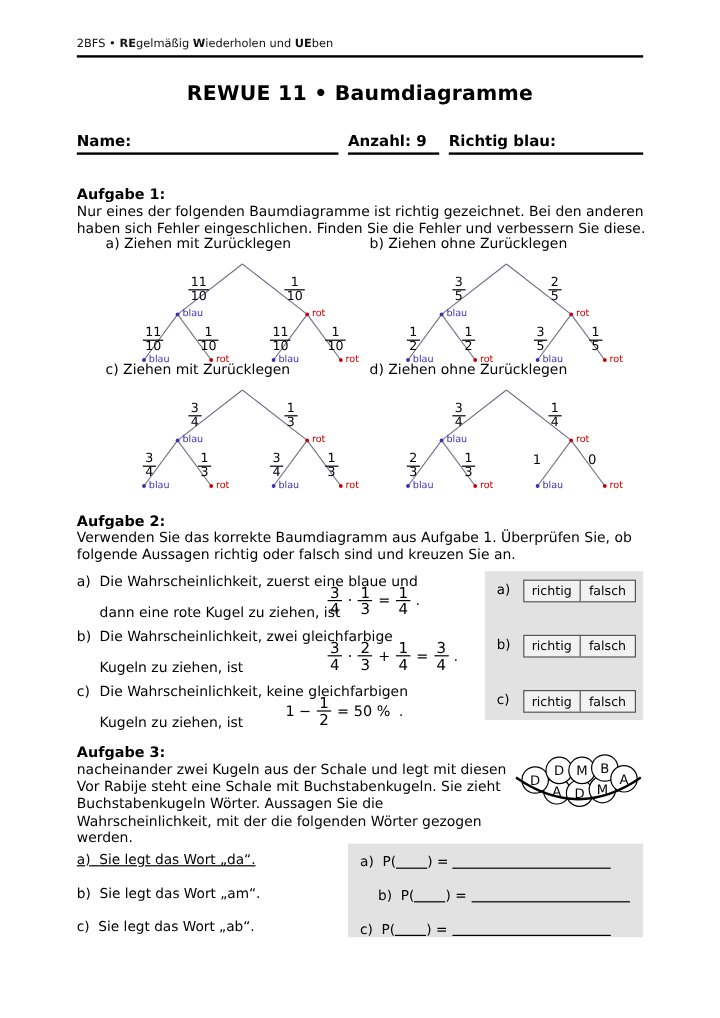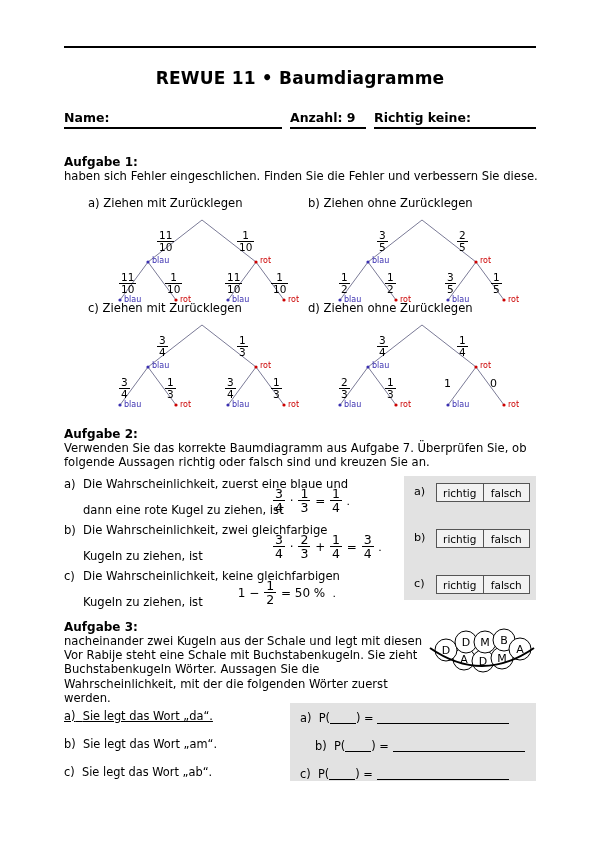--- a/index.html
+++ b/index.html
@@ -56,35 +56,39 @@
 
   
   .aline{position:absolute;font-size:11.4px;white-space:nowrap;}
   .uline{display:inline-block;border-bottom:1.2px solid #000;height:11px;vertical-align:-2px;}
 </style>
 </head>
 <body>
 
 <div class="page">
 
+  <div class="hdr">
+    <span>2BFS • </span><b>RE</b><span>gelmäßig </span><b>W</b><span>iederholen und </span><b>UE</b><span>ben</span>
+  </div>
   <div class="hdr-rule"></div>
 
   <div class="title">REWUE 11 • Baumdiagramme</div>
 
   <div class="nameline">
     <div class="nl-lab" style="left:0;">Name:</div>
     <div class="nl-rule" style="left:0;width:218px;"></div>
     <div class="nl-lab" style="left:226px;">Anzahl: 9</div>
     <div class="nl-rule" style="left:226px;width:76px;"></div>
-    <div class="nl-lab" style="left:310px;">Richtig keine:</div>
+    <div class="nl-lab" style="left:310px;">Richtig blau:</div>
     <div class="nl-rule" style="left:310px;width:162px;"></div>
   </div>
 
   <div class="abs sec-title" style="left:64px;top:155px;">Aufgabe 1:</div>
   <div class="abs ptxt" style="left:64px;top:169px;width:480px;">
+    <div>Nur eines der folgenden Baumdiagramme ist richtig gezeichnet. Bei den anderen</div>
     <div>haben sich Fehler eingeschlichen. Finden Sie die Fehler und verbessern Sie diese.</div>
   </div>
 
   <div id="trees-host">
       <div class="caption" style="left: 88px; top: 196px;">a)  Ziehen mit Zurücklegen</div>
       <div class="tree" style="left: 102px; top: 214px;">
         <svg width="210" height="92">
           <line x1="100" y1="6" x2="46" y2="48" stroke="#6b6b8a" stroke-width="0.9"></line>
           <line x1="100" y1="6" x2="154" y2="48" stroke="#6b6b8a" stroke-width="0.9"></line>
           <line x1="46" y1="48" x2="18" y2="86" stroke="#6b6b8a" stroke-width="0.9"></line>
@@ -195,21 +199,21 @@
         <div class="frac-lab" style="left: 134px; top: 16px;"><span class="fr "><span class="n">1</span><span class="d">4</span></span></div>
         <div class="frac-lab" style="left: 16px; top: 58px;"><span class="fr "><span class="n">2</span><span class="d">3</span></span></div>
         <div class="frac-lab" style="left: 62px; top: 58px;"><span class="fr "><span class="n">1</span><span class="d">3</span></span></div>
         <div class="frac-lab" style="left: 122px; top: 58px;"><span class="">1</span></div>
         <div class="frac-lab" style="left: 168px; top: 58px;"><span class="">0</span></div>
       </div>
     </div>
 
   <div class="abs sec-title" style="left:64px;top:427px;">Aufgabe 2:</div>
   <div class="abs ptxt" style="left:64px;top:441px;width:480px;">
-    <div>Verwenden Sie das korrekte Baumdiagramm aus Aufgabe 7. Überprüfen Sie, ob</div>
+    <div>Verwenden Sie das korrekte Baumdiagramm aus Aufgabe 1. Überprüfen Sie, ob</div>
     <div>folgende Aussagen richtig oder falsch sind und kreuzen Sie an.</div>
   </div>
 
   <div class="panel" style="left:404px;top:476px;width:132px;height:124px;"></div>
   <div id="task2-statements">
       <div class="abs ptxt" style="left: 64px; top: 477px; width: 340px;">
         <div style="position:relative;">
           <span style="position:absolute;left:0;top:0;">a)</span>
           <span style="position:absolute;left:19px;top:0;white-space:nowrap;">Die Wahrscheinlichkeit, zuerst eine blaue und</span>
           <span style="position:absolute;left:19px;top:26px;white-space:nowrap;">dann eine rote Kugel zu ziehen, ist</span>
@@ -249,21 +253,21 @@
         <div>richtig</div>
         <div>falsch</div>
       </div>
     </div>
 
   <div class="abs sec-title" style="left:64px;top:620px;">Aufgabe 3:</div>
   <div class="abs ptxt" style="left:64px;top:634px;width:360px;">
     <div>nacheinander zwei Kugeln aus der Schale und legt mit diesen</div>
     <div>Vor Rabije steht eine Schale mit Buchstabenkugeln. Sie zieht</div>
     <div>Buchstabenkugeln Wörter. Aussagen Sie die</div>
-    <div>Wahrscheinlichkeit, mit der die folgenden Wörter zuerst</div>
+    <div>Wahrscheinlichkeit, mit der die folgenden Wörter gezogen</div>
     <div>werden.</div>
   </div>
 
   <div class="bowl">
     <svg width="108" height="54" viewBox="0 0 108 54">
       <g id="bowl-balls" fill="#ffffff" stroke="#000" stroke-width="1">
           <circle cx="36" cy="37" r="11"></circle>
           <circle cx="55" cy="39" r="11"></circle>
           <circle cx="74" cy="36" r="11"></circle>
           <circle cx="18" cy="28" r="11"></circle>

